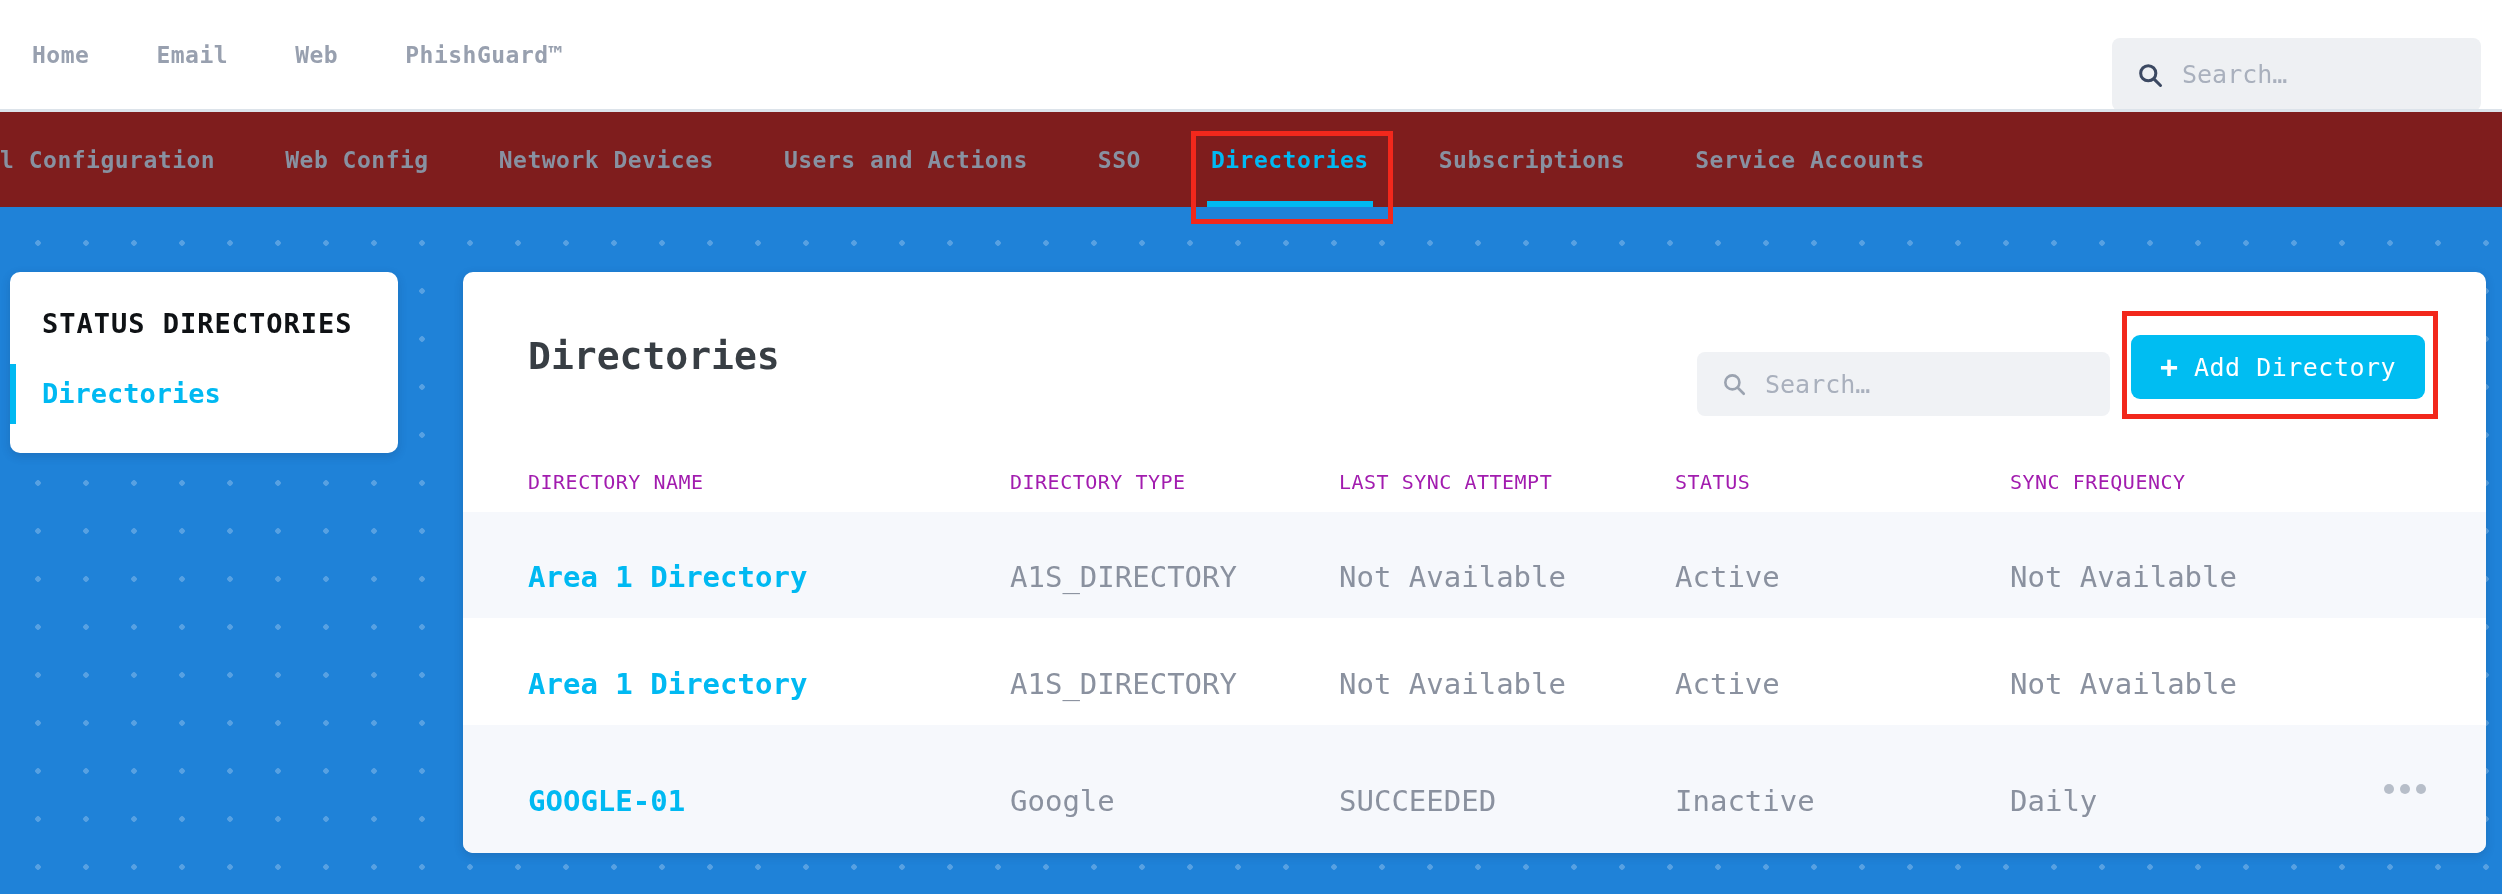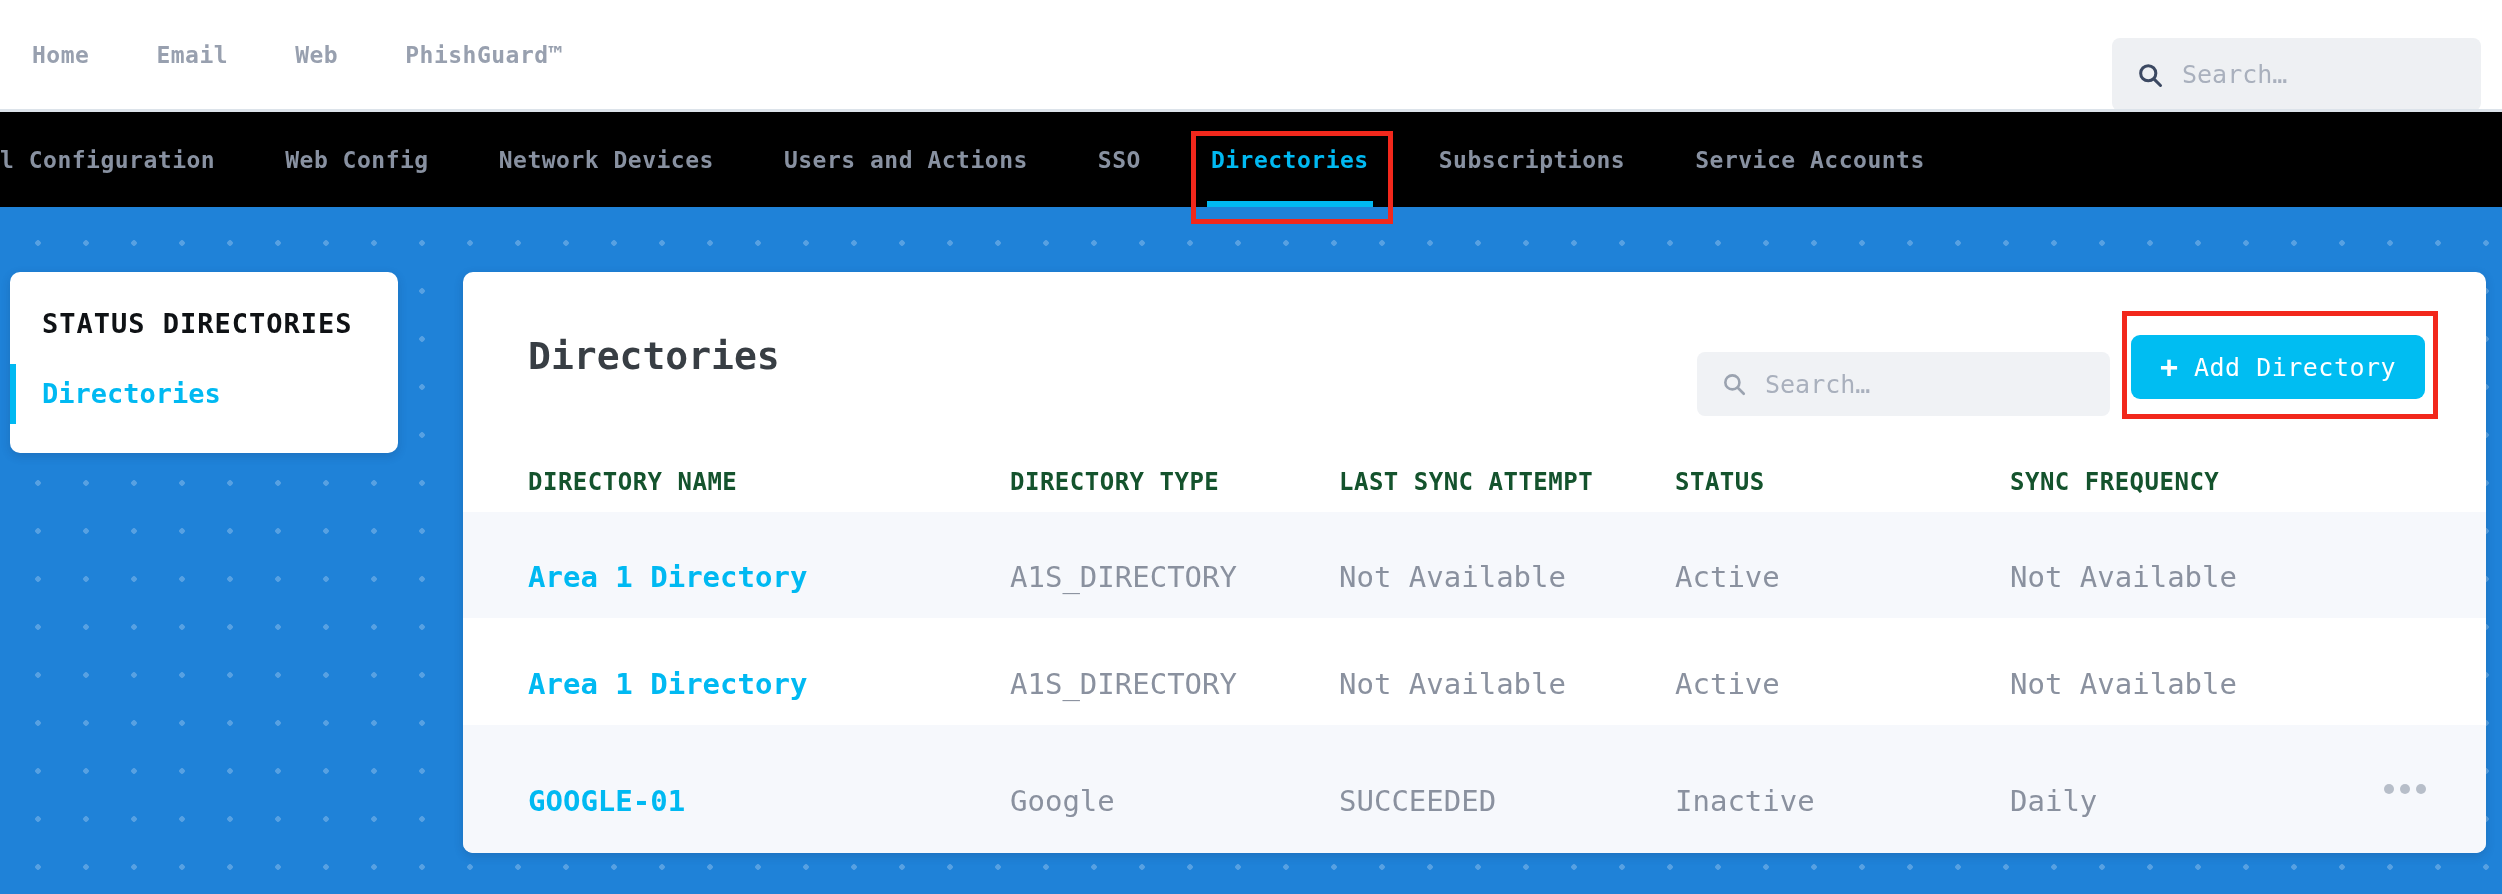--- a/index.html
+++ b/index.html
@@ -21,21 +21,21 @@
   .search-box.top { left:2112px; top:18px; width:369px; height:73px; }
   .search-box input {
     border:none; outline:none; background:transparent; flex:1; min-width:0;
     font-family:inherit; font-size:25px; color:#6B7380;
   }
   .search-box input::placeholder { color:#A9B0BD; }
   .mag { flex:0 0 auto; }
   .divider { position:absolute; left:0; top:109px; width:2502px; height:3px; background:#DCE3EA; }
 
   
-  .subnav { position:absolute; left:0; top:112px; width:2502px; height:95px; background:#000000; display:flex; align-items:stretch; gap:70px; }
+  .subnav { position:absolute; left:0; top:112px; width:2502px; height:95px; background:#7f1d1d; display:flex; align-items:stretch; gap:70px; }
   .subnav .tab {
     position:relative; display:flex; align-items:center;
     font-size:23px; font-weight:600; color:#8891A1; letter-spacing:.5px; cursor:pointer; white-space:nowrap;
   }
   .subnav .tab.active { color:#00B9F2; }
   .tab-underline { position:absolute; left:-4px; right:-4px; bottom:-2px; height:8px; background:#00B9F2; }
   .annot { position:absolute; border:5px solid #F2281C; background:transparent; z-index:30; pointer-events:none; }
   .annot.tab-box { left:-20px; right:-24px; top:19px; bottom:-17px; }
 
   
@@ -67,21 +67,21 @@
   .add-btn .plus { font-size:30px; font-weight:700; line-height:1; }
   .add-btn .lbl { font-size:25px; font-weight:400; letter-spacing:.5px; white-space:nowrap; }
   .annot.btn-box { left:1659px; top:39px; width:316px; height:108px; }
 
   
   .tbl-grid {
     display:grid; grid-template-columns:482px 329px 336px 335px 1fr 66px;
     align-items:center; padding:0 60px 0 65px;
   }
   .tbl-head { position:absolute; left:0; top:180px; width:2023px; height:60px; }
-  .tbl-head .th { font-size:24px; font-weight:700; color:#14532d; letter-spacing:.5px; white-space:nowrap; }
+  .tbl-head .th { font-size:20px; font-weight:400; color:#a21caf; letter-spacing:.5px; white-space:nowrap; }
   .row { position:absolute; left:0; width:2023px; }
   .row.r0 { top:240px; height:106px; background:#F6F8FC; }
   .row.r1 { top:346px; height:107px; background:#ffffff; }
   .row.r2 { top:453px; height:128px; background:#F6F8FC; border-radius:0 0 10px 10px; }
   .cell { font-size:29px; color:#8A919F; white-space:nowrap;margin-top:24px; }
   .cell.name { color:#00B9F2; font-weight:600; cursor:pointer; }
   .menu-btn { background:none; border:none; cursor:pointer; display:flex; justify-content:flex-end; padding:10px 0; }
   .dots { display:flex; gap:6px; }
   .dots i { width:10px; height:10px; border-radius:50%; background:#B7BEC9; display:block; }
 </style>

